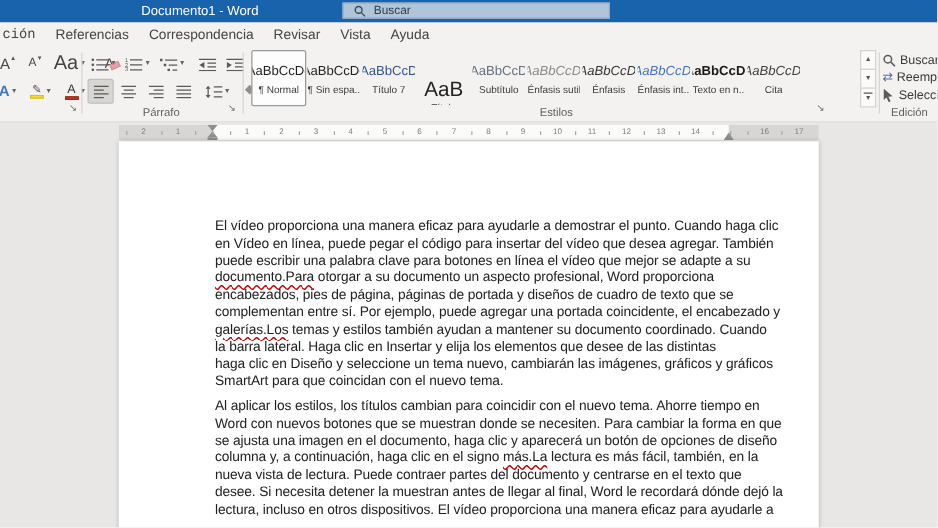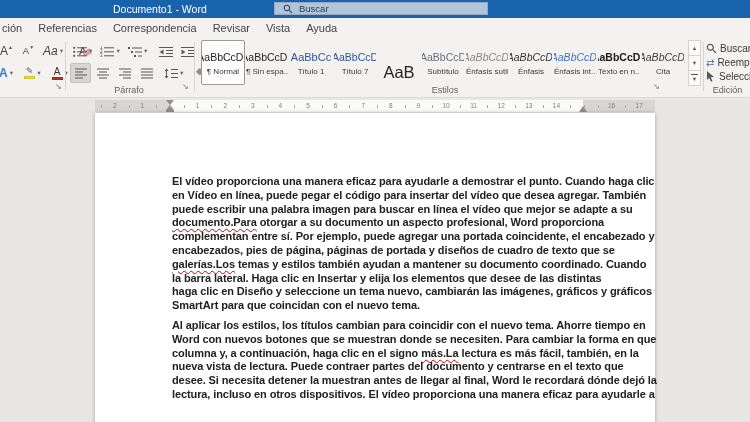--- a/index.html
+++ b/index.html
@@ -10,37 +10,37 @@
   .titlebar{position:absolute;left:0;top:0;width:750px;height:18px;background:#1963ac;}
   .tb-title{position:absolute;left:113px;top:3px;font-size:10.5px;color:#fff;white-space:nowrap;}
   .tb-search{position:absolute;left:274px;top:2px;width:214px;height:13px;background:#b0c4da;
     border:1px solid #96abc3;box-sizing:border-box;display:flex;align-items:center;gap:6px;padding-left:8px;}
   .tb-search span{font-size:9.5px;color:#2e3d4d;}
 
   
   .tabrow{position:absolute;left:0;top:18px;width:750px;height:20px;background:#f3f2f1;
     display:flex;align-items:center;padding-left:2px;box-sizing:border-box;}
   .tab{font-size:11px;color:#444;padding:0 8px;white-space:nowrap;}
-  .tab:first-child{padding-left:0;}
+  .tab:first-child{padding-left:0;font-family:Liberation Mono, monospace;}
 
   
   .ribbon{position:absolute;left:0;top:38px;width:750px;height:60px;background:#f3f2f1;
     border-bottom:1px solid #dcdbda;box-sizing:border-box;}
   .sep{position:absolute;top:4px;height:49px;width:1px;background:#d8d6d4;}
   .grouplabel{position:absolute;top:47px;font-size:9px;color:#605e5c;text-align:center;white-space:nowrap;overflow:hidden;}
   .launcher{position:absolute;font-size:8px;color:#777;line-height:8px;}
   .rowflex{position:absolute;display:flex;align-items:center;gap:1px;}
   .rbtn{height:18px;min-width:15px;display:flex;align-items:center;justify-content:center;
     padding:0 2px;border:1px solid transparent;border-radius:2px;position:relative;}
   .rbtn.sel{background:#d8d6d3;border-color:#c2c0be;}
   .dd{font-size:5.5px;color:#666;margin-left:1px;}
   .bigA{font-size:12px;color:#444;line-height:12px;}
   .smallA{font-size:9.5px;color:#444;line-height:10px;}
   .mini{font-size:5px;color:#555;position:relative;top:-4px;}
-  .caseAa{font-size:12px;color:#444;font-style:italic;}
+  .caseAa{font-size:16px;color:#444;}
   .clrA{font-size:11px;color:#444;position:relative;}
   .clrA::after{content:"";position:absolute;right:-5px;bottom:2px;width:6px;height:3px;
     background:#eb9db0;border:1px solid #c98;transform:rotate(-25deg);}
   .fxA{font-size:12px;font-weight:bold;color:#3c78c8;line-height:12px;}
   .colico{display:flex;flex-direction:column;align-items:center;line-height:8px;}
   .colico .glyph{font-size:9px;color:#555;}
   .colico .bar{width:11px;height:3px;margin-top:1px;}
   .bar-yellow{background:#f7e13d;border:1px solid #cfc12e;box-sizing:border-box;}
   .bar-red{background:#c0392b;border:1px solid #9e2b1f;box-sizing:border-box;}
   .pilcrow{font-size:11px;color:#555;}
@@ -83,21 +83,21 @@
     border-right:4px solid transparent;border-bottom:5px solid #8f8f8f;}
   .ind-box{position:absolute;top:10px;width:8px;height:2px;background:#8f8f8f;}
   .ind-right{position:absolute;top:6px;width:0;height:0;border-left:4px solid transparent;
     border-right:4px solid transparent;border-bottom:6px solid #8f8f8f;}
 
   
   .page{position:absolute;left:95px;top:113px;width:560px;height:320px;background:#fff;
     box-shadow:0 0 4px rgba(0,0,0,.28);}
   .textblock{position:absolute;left:77px;top:62px;width:480px;color:#212121;
     font-size:11px;line-height:13.8px;letter-spacing:-0.1px;}
-  .para{margin:0 0 6px 0;font-weight:bold;}
+  .para{margin:0 0 6px 0;}
   .line{white-space:pre;}
   .misspelled{text-decoration:underline wavy #c00202 1px;text-underline-offset:2px;}
 
   svg{display:block;}
 </style>
 </head>
 <body>
 
 <div class="app">
 
@@ -326,24 +326,20 @@
     <div class="sep" style="left:194px;"></div>
 
     <div class="gallery">
         <div class="style-card selected">
           <span class="smp s-normal">AaBbCcDc</span>
           <span class="lab">¶ Normal</span>
         </div>
         <div class="style-card">
           <span class="smp s-normal">AaBbCcDc</span>
           <span class="lab">¶ Sin espa...</span>
-        </div>
-        <div class="style-card">
-          <span class="smp s-h1">AaBbCc</span>
-          <span class="lab">Título 1</span>
         </div>
         <div class="style-card">
           <span class="smp s-h2">AaBbCcD</span>
           <span class="lab">Título 7</span>
         </div>
         <div class="style-card">
           <span class="smp s-title">AaB</span>
           <span class="lab">Título</span>
         </div>
         <div class="style-card">
@@ -456,32 +452,33 @@
         <span class="tick" style="left: 530.4px;"></span>
         <span class="num" style="left: 544.2px;">17</span>
       </div>
   </div>
 
   <div class="page">
     <div class="textblock">
         <div class="para">
           <div class="line"><span>El vídeo proporciona una manera eficaz para ayudarle a demostrar el punto. Cuando haga clic</span></div>
           <div class="line"><span>en Vídeo en línea, puede pegar el código para insertar del vídeo que desea agregar. También</span></div>
-          <div class="line"><span>puede escribir una palabra imagen para buscar en línea el vídeo que mejor se adapte a su</span></div>
+          <div class="line"><span>puede escribir una palabra clave para botones en línea el vídeo que mejor se adapte a su</span></div>
           <div class="line"><span class="misspelled">documento.Para</span><span> otorgar a su documento un aspecto profesional, Word proporciona</span></div>
+          <div class="line"><span>encabezados, pies de página, páginas de portada y diseños de cuadro de texto que se</span></div>
           <div class="line"><span>complementan entre sí. Por ejemplo, puede agregar una portada coincidente, el encabezado y</span></div>
-          <div class="line"><span>encabezados, pies de página, páginas de portada y diseños de cuadro de texto que se</span></div>
           <div class="line"><span class="misspelled">galerías.Los</span><span> temas y estilos también ayudan a mantener su documento coordinado. Cuando</span></div>
           <div class="line"><span>la barra lateral. Haga clic en Insertar y elija los elementos que desee de las distintas</span></div>
           <div class="line"><span>haga clic en Diseño y seleccione un tema nuevo, cambiarán las imágenes, gráficos y gráficos</span></div>
           <div class="line"><span>SmartArt para que coincidan con el nuevo tema.</span></div>
         </div>
         <div class="para">
           <div class="line"><span>Al aplicar los estilos, los títulos cambian para coincidir con el nuevo tema. Ahorre tiempo en</span></div>
           <div class="line"><span>Word con nuevos botones que se muestran donde se necesiten. Para cambiar la forma en que</span></div>
+          <div class="line"><span>se ajusta una imagen en el documento, haga clic y aparecerá un botón de opciones de diseño</span></div>
           <div class="line"><span>columna y, a continuación, haga clic en el signo </span><span class="misspelled">más.La</span><span> lectura es más fácil, también, en la</span></div>
           <div class="line"><span>nueva vista de lectura. Puede contraer partes del documento y centrarse en el texto que</span></div>
           <div class="line"><span>desee. Si necesita detener la muestran antes de llegar al final, Word le recordará dónde dejó la</span></div>
           <div class="line"><span>lectura, incluso en otros dispositivos. El vídeo proporciona una manera eficaz para ayudarle a</span></div>
         </div>
       </div>
   </div>
 
 </div>
 

